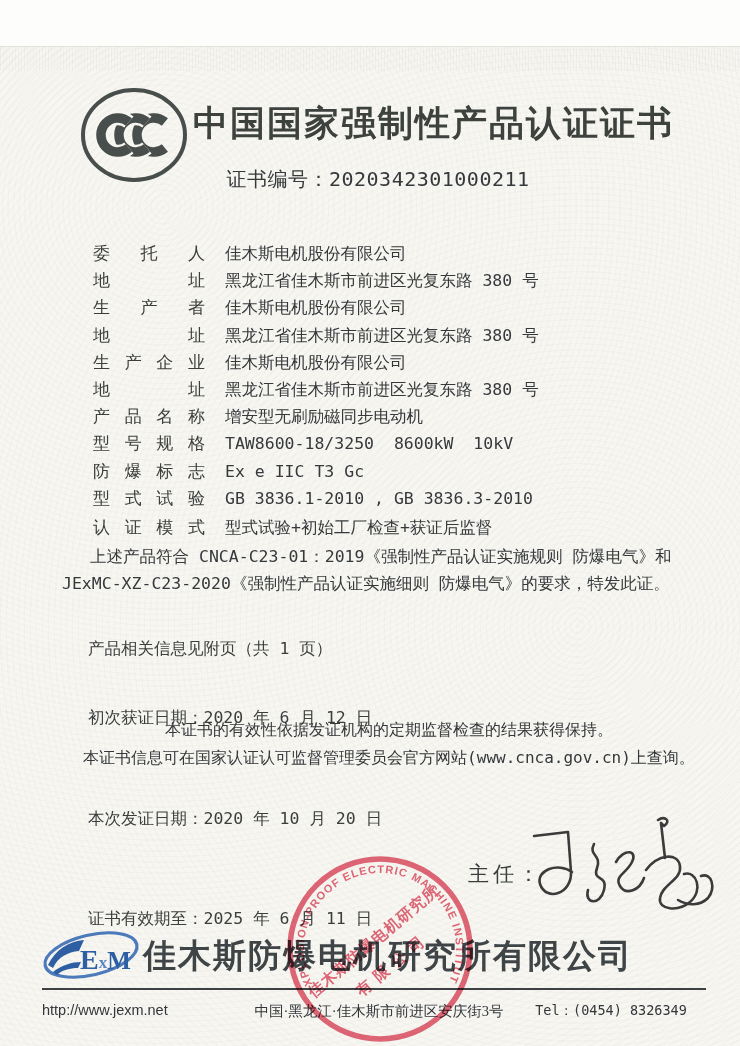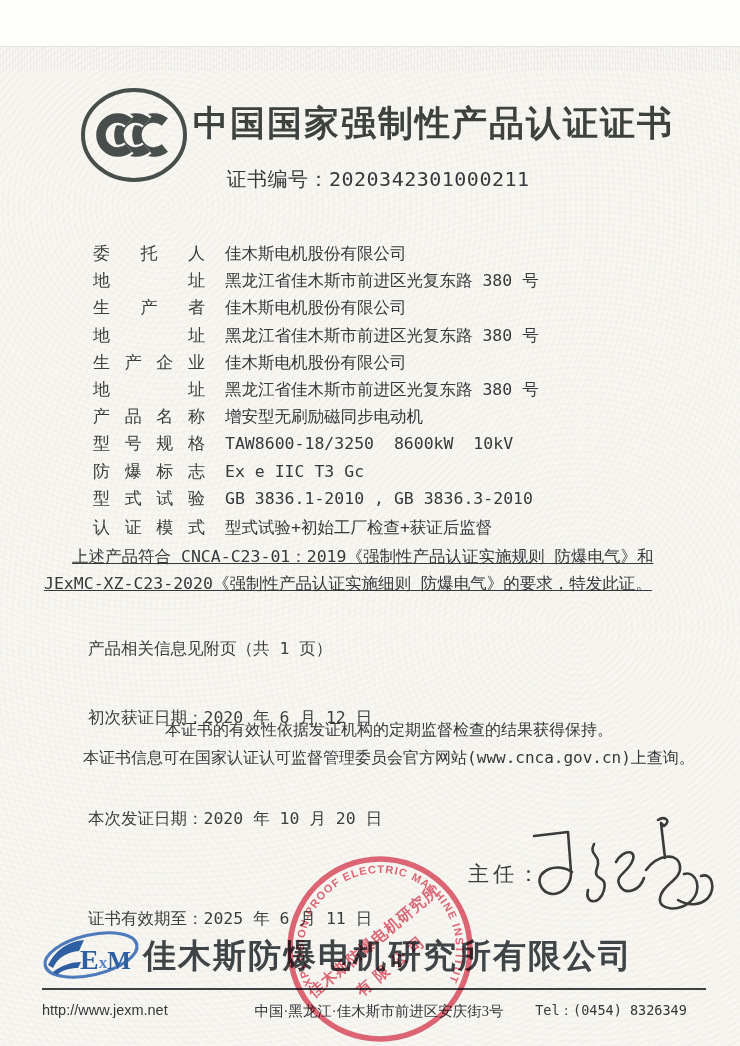--- a/index.html
+++ b/index.html
@@ -47,25 +47,24 @@
     font-family:"Liberation Serif", serif;
   }
   .field-value {
     flex:1; white-space:pre-wrap; color:#35393b;
     font-family:"DejaVu Sans Mono", "Liberation Serif", serif;
     font-size:16.5px;
   }
   .cert-mode { left:93px; top:514px; width:600px; font-size:17px; }
 
   .compliance {
-    left:44px; top:543px; width:622px;
+    left:62px; top:543px; width:622px;
     font-size:17px; line-height:27px; text-indent:1.7em;
     color:#35393b; font-family:"DejaVu Sans Mono","Liberation Serif", serif;
     font-size:16.5px;
-    text-decoration:underline;
   }
   .attachment-line { left:88px; top:602px; font-size:16.5px;
     font-family:"DejaVu Sans Mono","Liberation Serif", serif;margin-top:36px; }
   .date-lines { left:88px; top:634px; font-size:16.5px; line-height:33.5px;
     font-family:"DejaVu Sans Mono","Liberation Serif", serif; white-space:pre-wrap; }
 
   .validity-notes { left:0; top:716px; width:740px; text-align:center;
     font-size:16px; line-height:27.5px; color:#34383a;
     font-family:"DejaVu Sans Mono","Liberation Serif", serif;padding-left:38px; }
 

